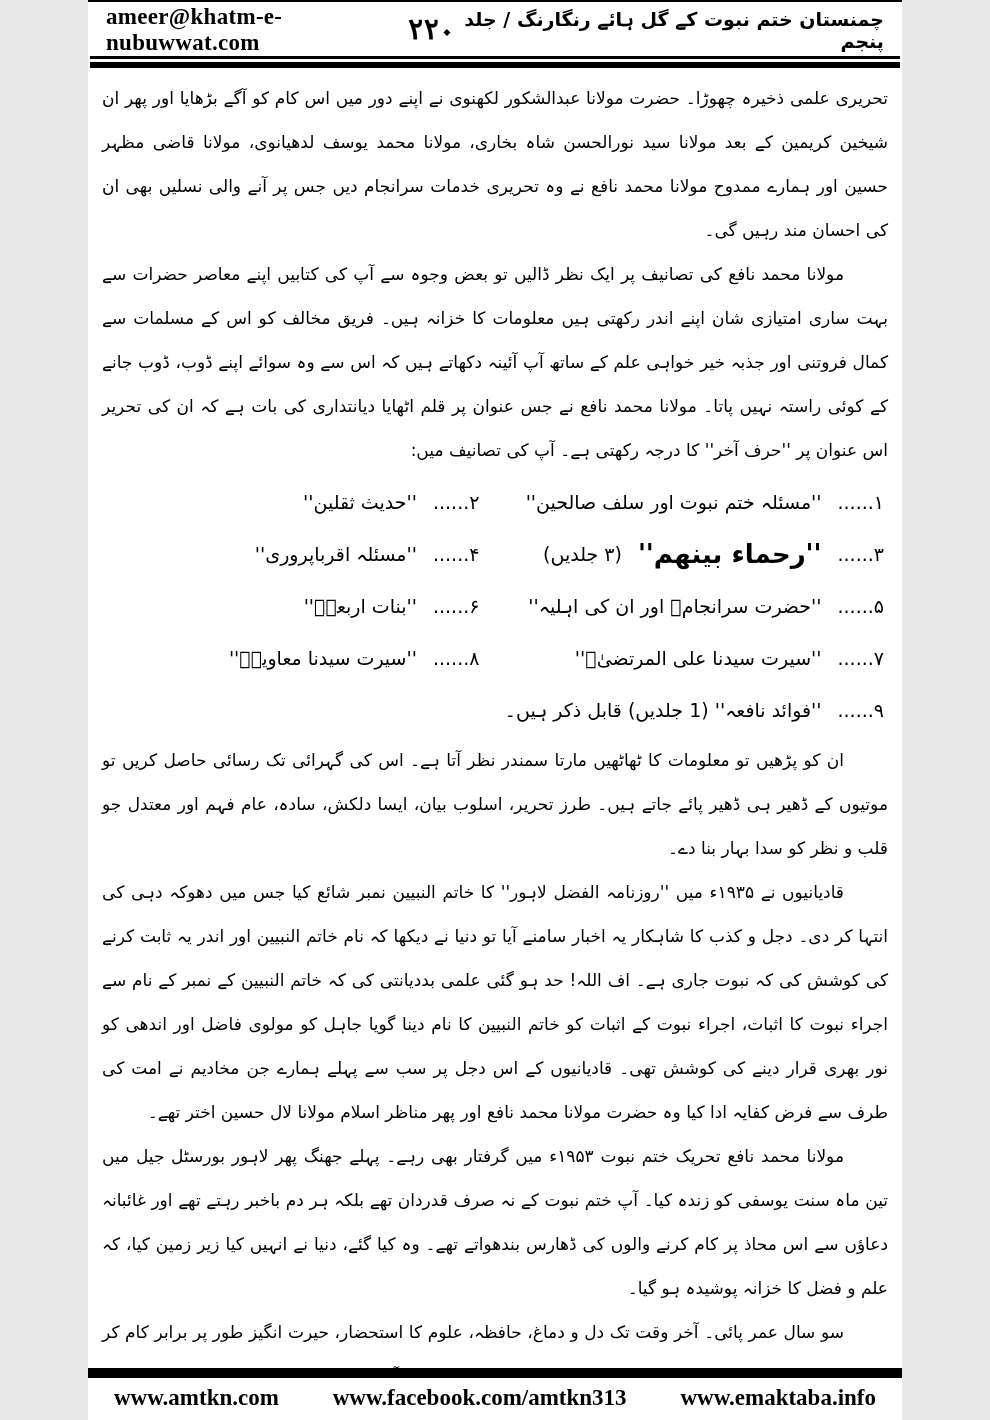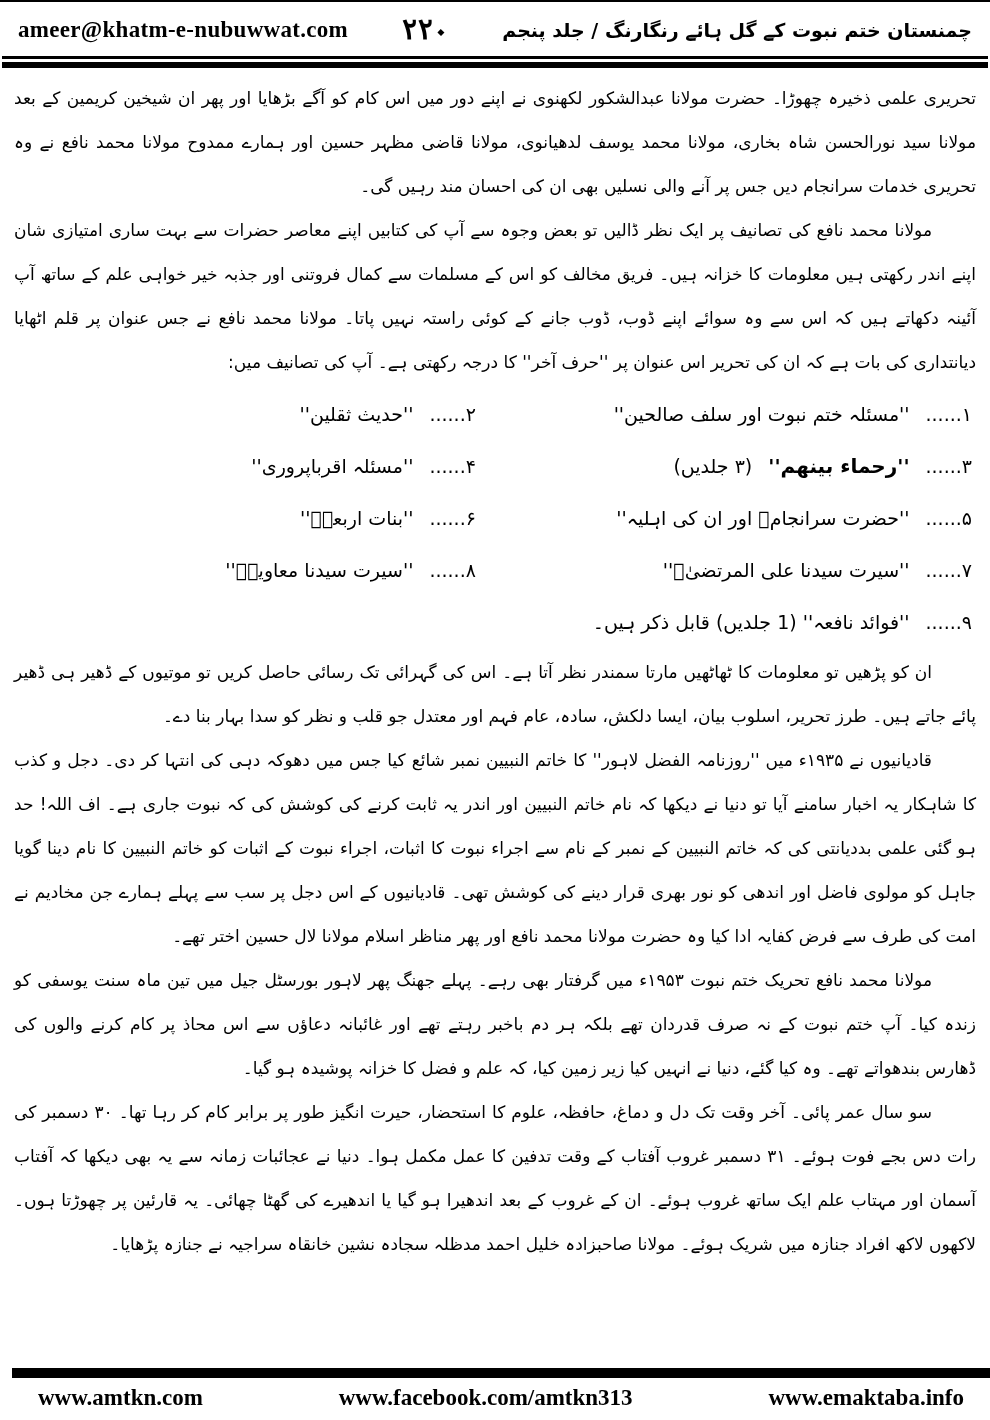--- a/index.html
+++ b/index.html
@@ -1,18 +1,18 @@
 <!DOCTYPE html>
 <html lang="ur"><head>
 <meta charset="utf-8">
 <style>
   html,body{margin:0;padding:0;background:#e8e8e8;}
   .page{
     position:relative;
-    width:990px;height:1420px;
+    width:814px;height:1420px;
     margin:0 auto;
     background:#ffffff;
     color:#000;
     overflow:hidden;
     box-sizing:border-box;
     border-top:2px solid #000;
   }
   
   .header{
     display:flex;align-items:center;justify-content:space-between;
@@ -62,24 +62,24 @@
   }
   .cell{
     display:flex;direction:rtl;align-items:center;
     gap:16px;
     font-family:"DejaVu Sans",sans-serif;
     font-size:19px;
   }
   .cell-right{flex:0 0 52%;}
   .cell-left{flex:1;}
   .cell .num{white-space:nowrap;}
-  .cell.big .btitle{font-size:20px;font-weight:bold;}
+  .cell.big .btitle{font-size:26px;font-weight:bold;}
   
   .footer{
-    position:absolute;left:12px;right:0;bottom:0;
+    position:absolute;left:0;right:0;bottom:0;
     background:#fff;
   }
   .footer-bar{height:10px;background:#000;}
   .footer-links{
     display:flex;justify-content:space-between;align-items:center;
     padding:7px 26px 9px 26px;
     font-family:"Liberation Serif",serif;
     font-weight:bold;font-size:23px;
     direction:ltr;
   }

